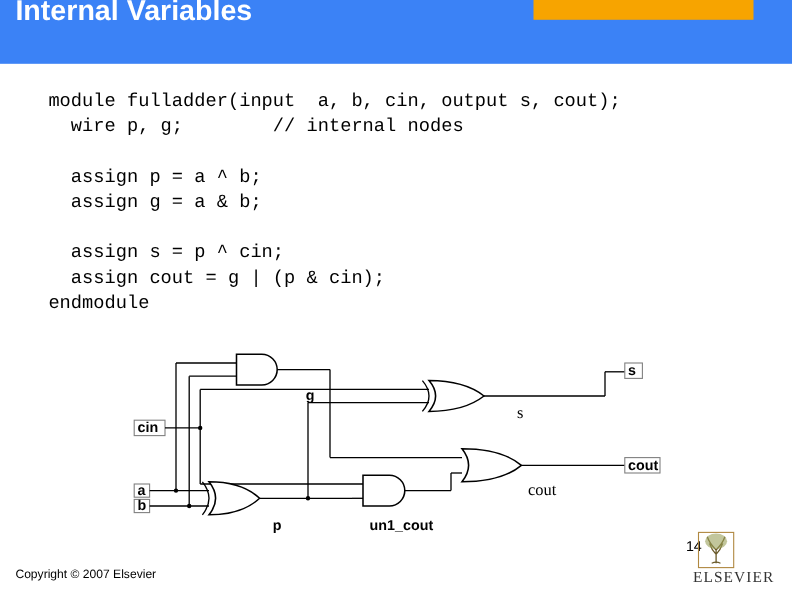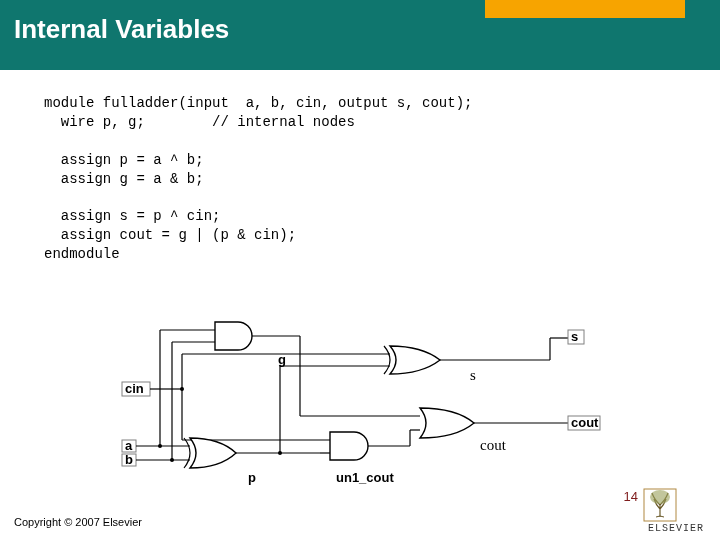--- a/index.html
+++ b/index.html
@@ -5,25 +5,24 @@
   * { box-sizing: border-box; margin: 0; padding: 0; }
   body {
     width: 720px;
     height: 540px;
     background: #fff;
     font-family: Arial, Helvetica, sans-serif;
     position: relative;
     overflow: hidden;
   }
   .header {
-    background: #0f766e;
-    height: 70px;
+    background: #3b82f6;
+    height: 58px;
     position: relative;
     display: flex;
-    align-items: center;
     padding-left: 14px;
   }
   .header h1 {
     color: #fff;
     font-size: 26px;
     font-weight: bold;
     position: relative;
     top: -6px;
   }
   .orange-block {
@@ -32,21 +31,21 @@
     right: 35px;
     width: 200px;
     height: 18px;
     background: #f7a400;
   }
   .content {
     padding: 24px 44px 0 44px;
   }
   .code {
     font-family: "Courier New", Courier, monospace;
-    font-size: 14px;
+    font-size: 17px;
     line-height: 1.35;
     white-space: pre;
     color: #000;
   }
   .diagram {
     position: absolute;
     left: 120px;
     top: 320px;
     width: 520px;
     height: 170px;
@@ -87,32 +86,32 @@
     margin-top: 48px;
   }
   .logo {
     position: absolute;
     bottom: 6px;
     right: 16px;
     text-align: center;
   }
   .logo svg { display: block; margin: 0 auto; }
   .logo-text {
-    font-size: 10px;
+    font-size: 14px;
     letter-spacing: 1px;
     color: #333;
-    font-family: Liberation Mono, monospace;
+    font-family: Liberation Serif, serif;
     margin-left: 31px;
   }
   .pagenum {
     position: absolute;
     bottom: 36px;
     right: 82px;
     font-size: 13px;
-    color: #7f1d1d;
+    color: #000000;
   }
 </style>
 </head>
 <body>
 
 <div class="header">
   <div class="orange-block"></div>
   <h1>Internal Variables</h1>
 </div>
 

